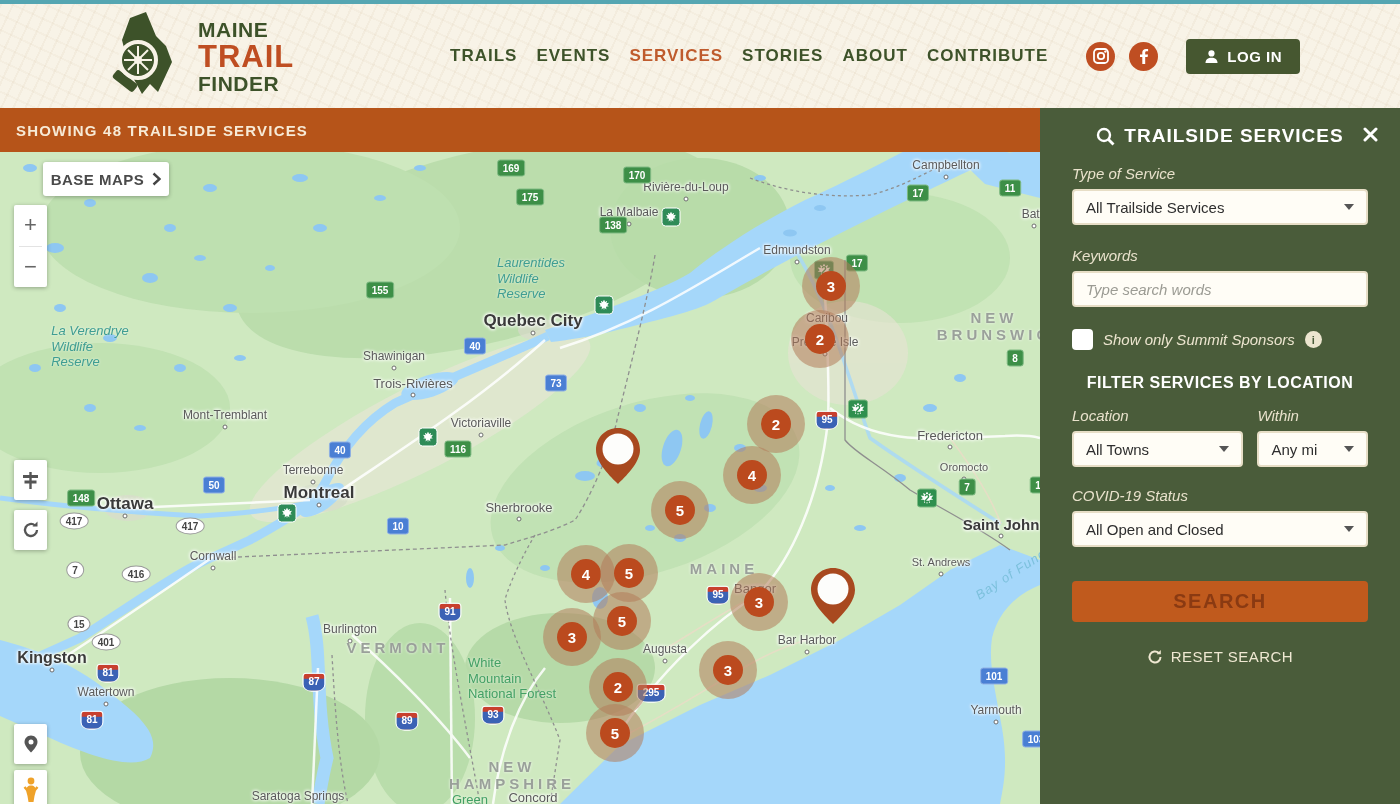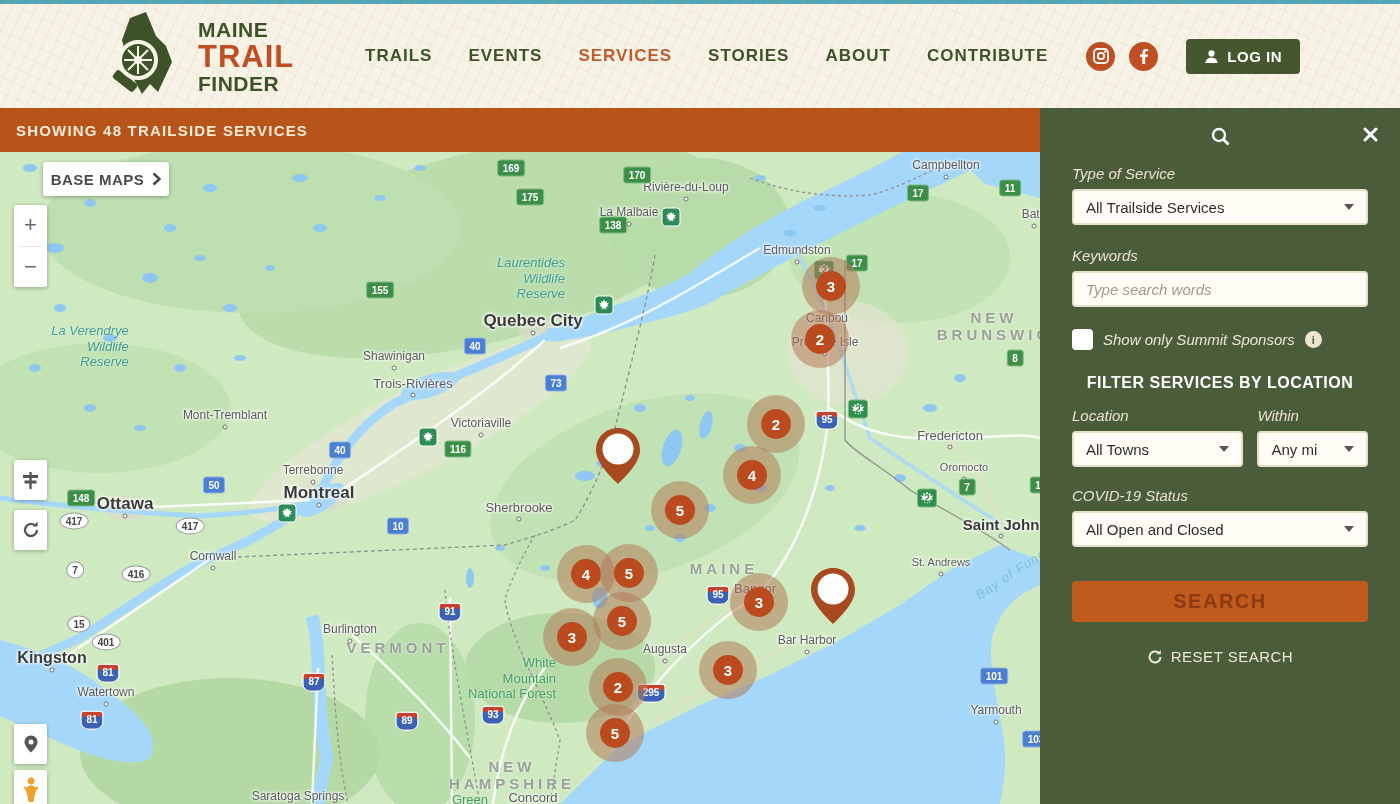--- a/index.html
+++ b/index.html
@@ -14,21 +14,21 @@
     padding:0 100px 0 100px; position:relative;
     background:
       repeating-linear-gradient(115deg, rgba(201,176,140,.10) 0 2px, transparent 2px 11px),
       repeating-linear-gradient(25deg, rgba(201,176,140,.08) 0 2px, transparent 2px 14px),
       #f8f3e7;
   }
   .logo { display:flex; align-items:center; gap:10px; cursor:pointer; }
   .logo-text { display:flex; flex-direction:column; line-height:1; }
   .logo-l1,.logo-l3 { font-size:21px; font-weight:bold; color:#3d5229; letter-spacing:.5px; }
   .logo-l2 { font-size:31px; font-weight:bold; color:#bf4e22; letter-spacing:1px; margin:1px 0; }
-  nav { margin-left:auto; display:flex; gap:36px; }
+  nav { margin-left:auto; display:flex; gap:19px; }
   .nav-item { font-size:17px; font-weight:bold; color:#3d5229; letter-spacing:1px; cursor:pointer; text-decoration:none; }
   .nav-item.active { color:#bf5b2d; }
   .social { display:flex; gap:14px; margin-left:38px; }
   .social-btn { width:29px; height:29px; border-radius:50%; background:#bf4e22; display:flex; align-items:center; justify-content:center; cursor:pointer; }
   .login-btn { margin-left:28px; background:#465730; color:#fff; border:none; border-radius:4px;
     height:35px; padding:0 18px; font-size:15px; font-weight:bold; letter-spacing:.5px;
     display:flex; align-items:center; gap:8px; cursor:pointer; font-family:inherit; }
 
   
   .content { display:flex; height:696px; }
@@ -40,21 +40,21 @@
   .banner span { color:#f7ead6; font-size:15px; font-weight:600; letter-spacing:1.2px; padding-left:16px; }
 
   
   #map-items { position:absolute; left:0; top:0; width:1040px; height:696px; z-index:10; }
   .city { position:absolute; transform:translate(-50%,-50%); color:#5a5a5a; font-size:12px; white-space:nowrap;
     text-shadow:0 0 3px #fff,0 0 3px #fff,0 0 4px #fff; }
   .city.big { color:#3a3a3a; font-weight:bold; }
   .cdot { position:absolute; width:5px; height:5px; border:1.5px solid #6d6d6d; background:#fff; border-radius:50%; transform:translate(-50%,-50%); }
   .region { position:absolute; transform:translate(-50%,-50%); color:#9aa09a; font-weight:bold; font-size:15px;
     letter-spacing:4px; text-align:center; line-height:1.15; white-space:nowrap; text-shadow:0 0 3px rgba(255,255,255,.8); }
-  .arealbl { position:absolute; transform:translate(-50%,-50%); text-align:right; line-height:1.2; font-size:13px; white-space:nowrap;
+  .arealbl { position:absolute; transform:translate(-50%,-50%); text-align:left; line-height:1.2; font-size:13px; white-space:nowrap;
     text-shadow:0 0 3px rgba(255,255,255,.7); }
   .arealbl.reserve { color:#3f9d92; font-style:italic; }
   .arealbl.forest { color:#43a065; }
   .waterlbl { position:absolute; color:#7cc0dc; font-style:italic; font-size:13px; letter-spacing:1px;
     transform:translate(-50%,-50%) rotate(-33deg); white-space:nowrap; }
 
   .shield { position:absolute; transform:translate(-50%,-50%); font-size:10px; font-weight:bold; line-height:1;
     display:flex; align-items:center; justify-content:center; }
   .sh-g { background:#3d8f47; color:#fff; border-radius:3px; padding:2.5px 4.5px; border:1px solid #7fba83; }
   .sh-b { background:#4a7fd4; color:#fff; border-radius:3px; padding:2.5px 4.5px; border:1px solid #8fb0e4; }
@@ -513,20 +513,21 @@
       </button>
 
     </div>
 
     <aside>
       <div class="sb-head">
         <svg width="19" height="19" viewBox="0 0 19 19">
           <circle cx="8" cy="8" r="6" fill="none" stroke="#fff" stroke-width="2.4"></circle>
           <line x1="12.5" y1="12.5" x2="17.5" y2="17.5" stroke="#fff" stroke-width="2.8"></line>
         </svg>
+        <span class="sb-title">TRAILSIDE SERVICES</span>
         <button class="sb-close">
           <svg width="15" height="15" viewBox="0 0 15 15">
             <path d="M2 2 L13 13 M13 2 L2 13" stroke="#fff" stroke-width="3" stroke-linecap="round"></path>
           </svg>
         </button>
       </div>
 
       <div class="sb-label">Type of Service</div>
       <div class="sb-select">
         <span>All Trailside Services</span>

